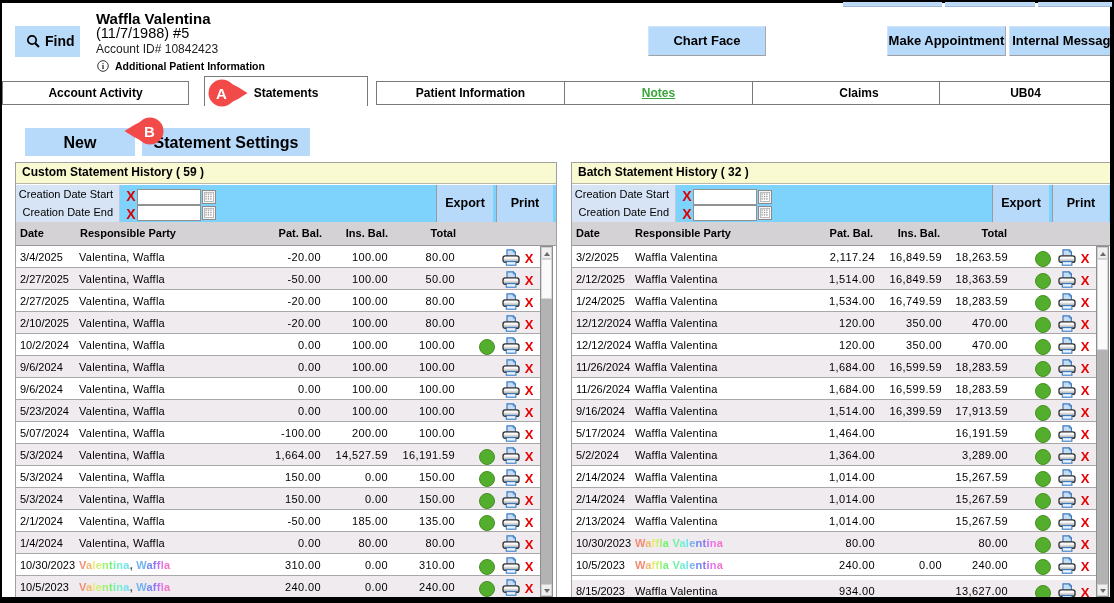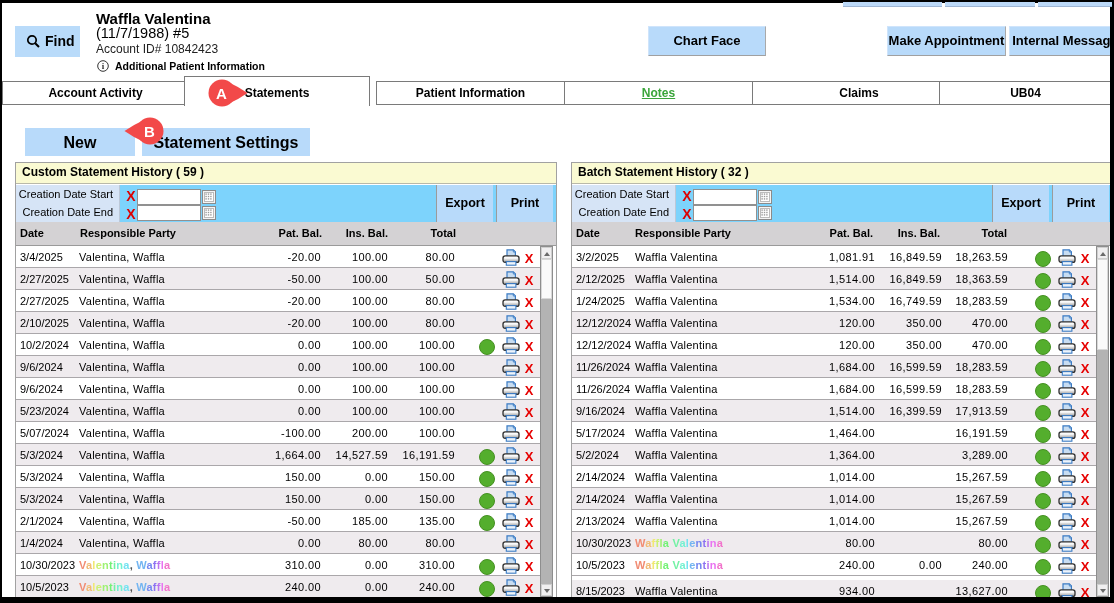--- a/index.html
+++ b/index.html
@@ -84,21 +84,21 @@
 <div class="pinfo"><svg width="12" height="12" viewBox="0 0 12 12">
         <circle cx="6" cy="6" r="5.3" fill="none" stroke="#333" stroke-width="1"></circle>
         <text x="6" y="9" font-size="9" text-anchor="middle" fill="#333" font-family="Liberation Serif">i</text>
       </svg>Additional Patient Information</div>
 
 <div class="abtn" style="left:648px;width:118px">Chart Face</div>
 <div class="abtn" style="left:887px;width:119px">Make Appointment</div>
 <div class="abtn" style="left:1009px;width:112px">Internal Message</div>
 
 <div class="tab" style="left:2px;width:187px">Account Activity</div>
-<div class="tab sel" style="left:184px;width:186px">Statements</div>
+<div class="tab sel" style="left:204px;width:164px">Statements</div>
 <div class="tab" style="left:376px;width:189px">Patient Information</div>
 <div class="tab" style="left:564px;width:189px"><span class="grn">Notes</span></div>
 <div class="tab" style="left:752px;width:214px">Claims</div>
 <div class="tab" style="left:939px;width:173px">UB04</div>
 
 <svg class="balloon" style="left:208px;top:79px" width="42" height="28" viewBox="0 0 42 28">
       <circle cx="14" cy="14" r="13.5" fill="#f24949"></circle>
       <path d="M21 3.5 Q31 8 39.5 14 Q31 20 21 24.5 Z" fill="#f24949"></path>
       <text x="13.5" y="19.5" font-size="15" font-weight="bold" text-anchor="middle" fill="#fff" font-family="Liberation Sans">A</text>
     </svg>
@@ -587,21 +587,21 @@
 <rect x="1" y="6.8" width="16" height="6.6" rx="2.2" fill="url(#pg)" stroke="#2e2e2e" stroke-width="1.3"></rect>
 <rect x="2.4" y="8.1" width="13.2" height="1.5" fill="#ffffff" opacity="0.8"></rect>
 <rect x="3.4" y="12.1" width="11.2" height="0.9" fill="#4a4a4a"></rect>
 <rect x="4.3" y="12.6" width="9.6" height="3.6" fill="#eef4fb" stroke="#3a7bc4" stroke-width="1.1"></rect>
 </svg>
       <span class="rx">X</span>
     </div>
 <div class="row rt" style="top:246px">
 <span class="c-date">3/2/2025</span>
       <span class="c-name">Waffla Valentina</span>
-<span class="c-pat num">1,081.91</span>
+<span class="c-pat num">2,117.24</span>
       <span class="c-ins num">16,849.59</span>
       <span class="c-tot num">18,263.59</span>
 <span class="dot"></span>
       <svg class="pr" width="18" height="17" viewBox="0 0 18 17">
 <defs>
           <linearGradient id="pg" x1="0" y1="0" x2="0" y2="1">
 <stop offset="0" stop-color="#ffffff"></stop>
             <stop offset="0.5" stop-color="#e0e0e0"></stop>
             <stop offset="1" stop-color="#9a9a9a"></stop>
           </linearGradient>

